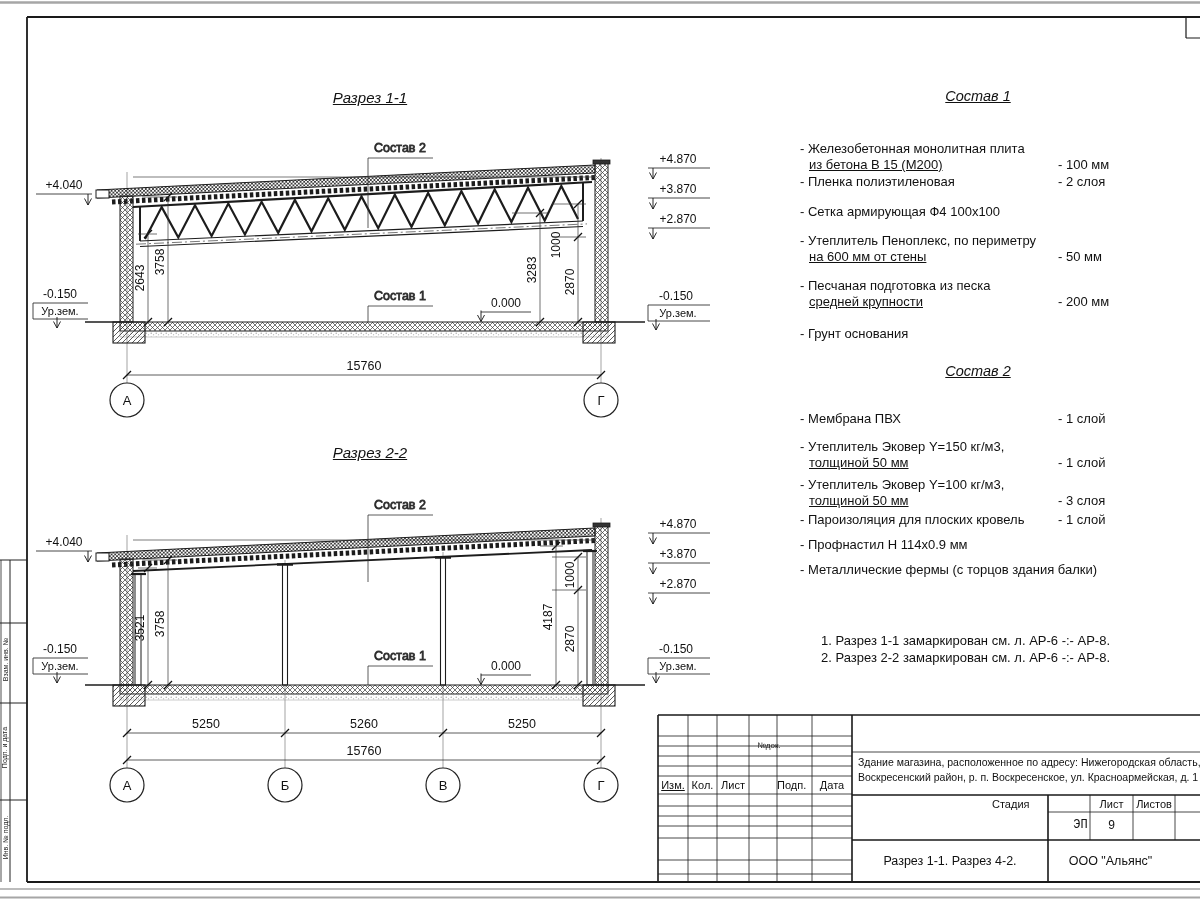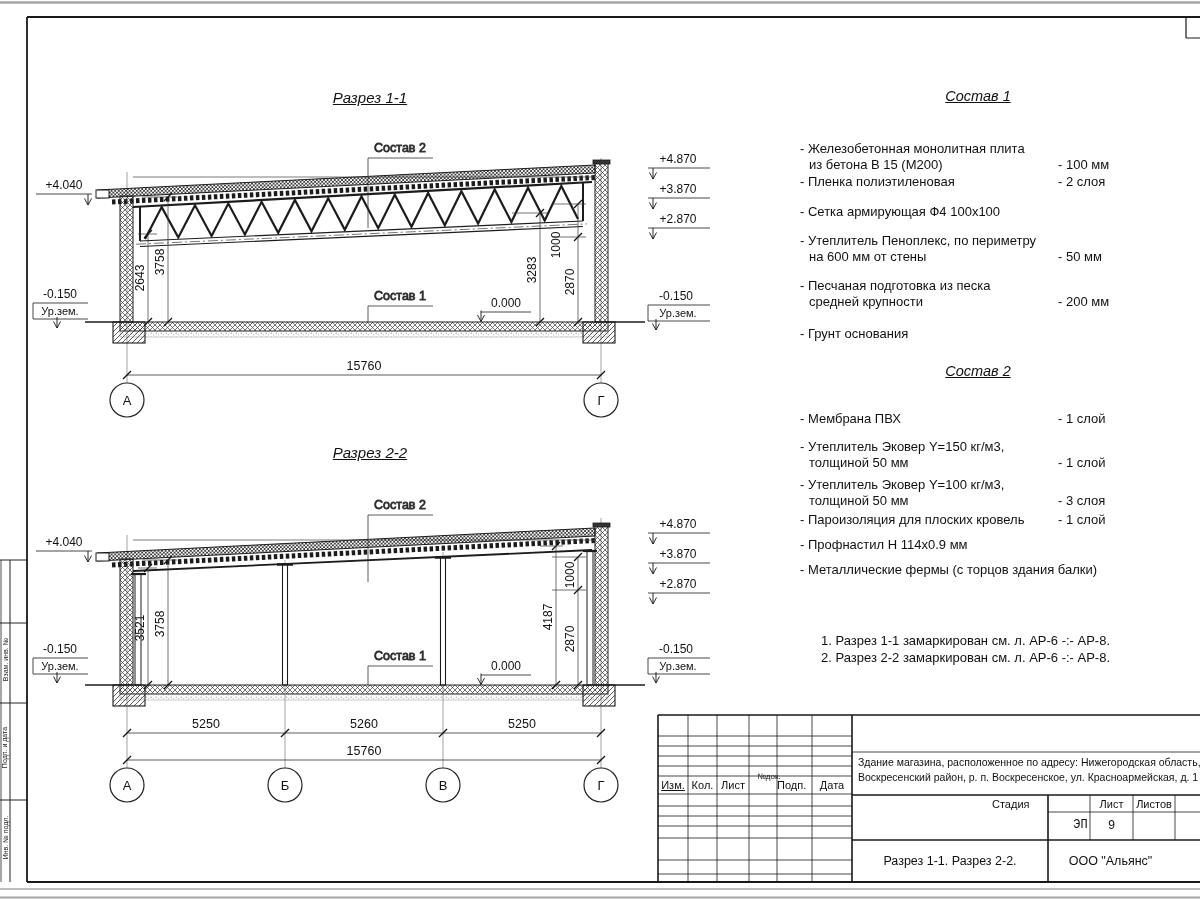--- a/index.html
+++ b/index.html
@@ -3,21 +3,21 @@
 <meta charset="utf-8">
 <style>
   html,body{margin:0;padding:0;background:#fff;}
   #sheet{position:relative;width:1200px;height:900px;background:#fff;overflow:hidden;
          font-family:"Liberation Sans",sans-serif;color:#111;}
   svg text{font-family:"Liberation Sans",sans-serif;fill:#111;}
   .ov{position:absolute;white-space:nowrap;}
   .stitle{font-size:15px;font-style:italic;text-decoration:underline;text-align:center;}
   .ctitle{font-size:14.5px;font-style:italic;text-decoration:underline;text-align:center;}
   .ci{position:absolute;font-size:13px;line-height:15.5px;}
-  .ci .l2{padding-left:9px;}
+  .ci .l2{padding-left:9px;text-decoration:underline;}
   .ci .val{position:absolute;left:258px;bottom:0;}
   .notes{font-size:13px;line-height:16.5px;}
   .tb{font-size:11px;text-align:center;}
   .tbs{font-size:8px;text-align:center;}
   .tbv{font-size:12px;text-align:center;}
   .proj{font-size:10.5px;}
   .side{position:absolute;font-size:7px;text-align:center;transform:rotate(-90deg);color:#222;}
 </style>
 </head>
 <body>
@@ -338,31 +338,31 @@
 
 <div class="ov notes" style="left:821px;top:633px;">
   <div>1. Разрез 1-1 замаркирован см. л. АР-6 -:- АР-8.</div>
   <div>2. Разрез 2-2 замаркирован см. л. АР-6 -:- АР-8.</div>
 </div>
 
 
 <div class="ov tb" style="left:658px;top:779px;width:30px;text-decoration:underline;">Изм.</div>
 <div class="ov tb" style="left:688px;top:779px;width:29px;">Кол.</div>
 <div class="ov tb" style="left:717px;top:779px;width:32px;">Лист</div>
-<div class="ov tbs" style="left:749px;top:772px;width:40px;">№док.</div>
+<div class="ov tbs" style="left:749px;top:741px;width:40px;">№док.</div>
 <div class="ov tb" style="left:777px;top:779px;width:27px;">Подп.</div>
 <div class="ov tb" style="left:812px;top:779px;width:40px;">Дата</div>
 <div class="ov proj" style="left:858px;top:756px;text-align:center;">Здание магазина, расположенное по адресу: Нижегородская область,</div>
 <div class="ov proj" style="left:858px;top:771px;">Воскресенский район, р. п. Воскресенское, ул. Красноармейская, д. 1</div>
 <div class="ov tb" style="left:992px;top:798px;width:30px;">Стадия</div>
 <div class="ov tb" style="left:1090px;top:798px;width:43px;">Лист</div>
 <div class="ov tb" style="left:1133px;top:798px;width:42px;">Листов</div>
 <div class="ov tbv" style="left:1048px;top:818px;width:65px;font-family:Liberation Mono, monospace;">ЭП</div>
 <div class="ov tbv" style="left:1090px;top:818px;width:43px;">9</div>
-<div class="ov tbv" style="left:852px;top:854px;width:196px;font-size:12.5px;">Разрез 1-1. Разрез 2-2.</div>
+<div class="ov tbv" style="left:852px;top:854px;width:196px;font-size:12.5px;">Разрез 1-1. Разрез 4-2.</div>
 <div class="ov tbv" style="left:1048px;top:854px;width:125px;font-size:12.5px;">ООО "Альянс"</div>
 
 
 <div class="side" style="width:80px;left:-35px;top:656px;">Взам. инв. №</div>
 <div class="side" style="width:97px;left:-44px;top:744px;">Подп. и дата</div>
 <div class="side" style="width:82px;left:-36px;top:834px;">Инв. № подл.</div>
 
 </div>
 
 </body></html>

